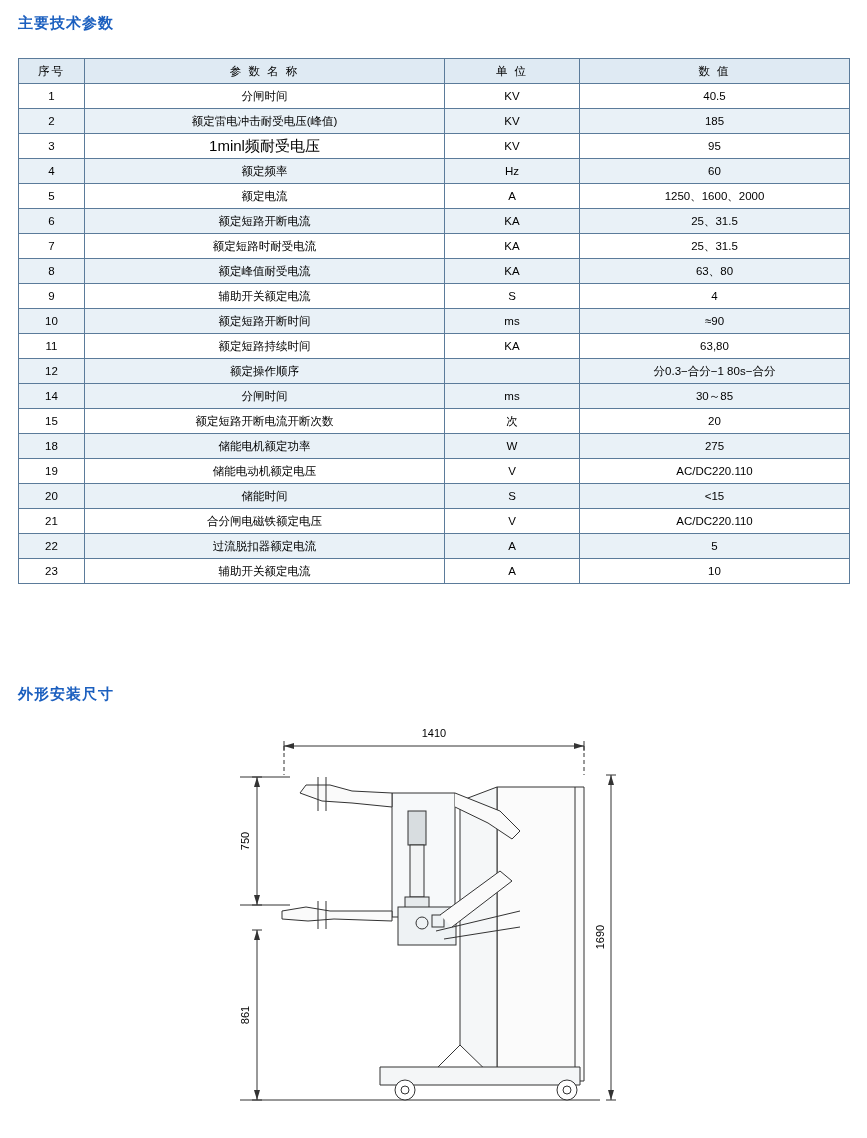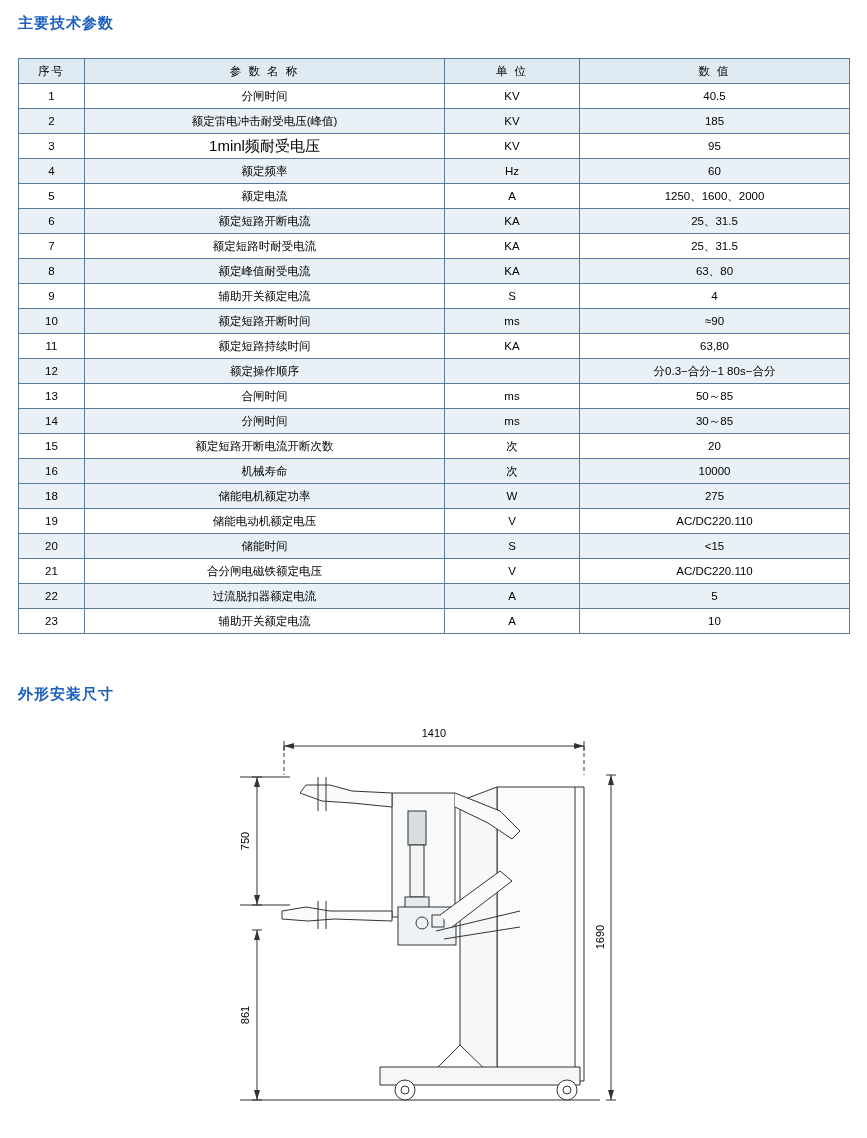--- a/index.html
+++ b/index.html
@@ -168,43 +168,31 @@
         <td class="name">额定短路持续时间</td>
         <td>KA</td>
         <td>63,80</td>
       </tr>
       <tr class="even">
         <td>12</td>
         <td class="name">额定操作顺序</td>
         <td></td>
         <td>分0.3−合分−1 80s−合分</td>
       </tr>
-      <tr class="odd">
-        <td>13</td>
-        <td class="name">合闸时间</td>
-        <td>ms</td>
-        <td>50～85</td>
-      </tr>
       <tr class="even">
         <td>14</td>
         <td class="name">分闸时间</td>
         <td>ms</td>
         <td>30～85</td>
       </tr>
       <tr class="odd">
         <td>15</td>
         <td class="name">额定短路开断电流开断次数</td>
         <td>次</td>
         <td>20</td>
-      </tr>
-      <tr class="even">
-        <td>16</td>
-        <td class="name">机械寿命</td>
-        <td>次</td>
-        <td>10000</td>
       </tr>
       <tr class="even">
         <td>18</td>
         <td class="name">储能电机额定功率</td>
         <td>W</td>
         <td>275</td>
       </tr>
       <tr class="odd">
         <td>19</td>
         <td class="name">储能电动机额定电压</td>

